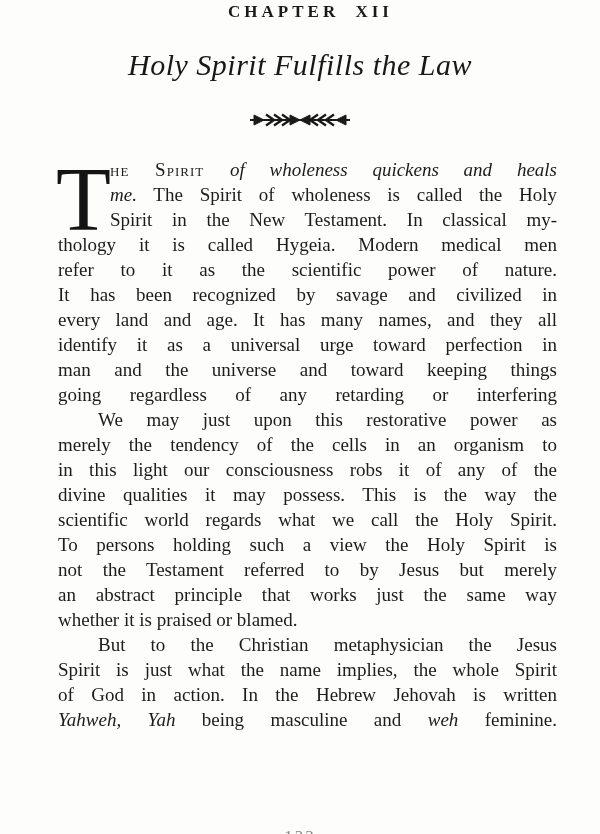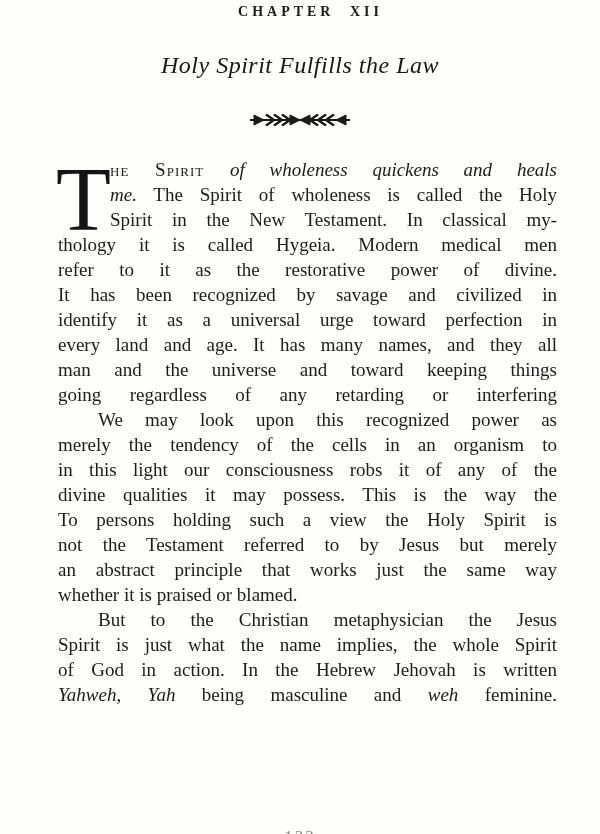--- a/index.html
+++ b/index.html
@@ -15,39 +15,39 @@
     color: #1c1c1c;
     font-family: "Liberation Serif", serif;
     overflow: hidden;
   }
   .chapter-heading {
     position: absolute;
     top: 0;
     left: 0;
     right: 3px;
     text-align: center;
-    font-size: 14px;
+    font-size: 17px;
     line-height: 24px;
     font-weight: bold;
     letter-spacing: 4px;
     text-indent: 4px;
     word-spacing: 8px;
     color: #1a1a1a;
     margin-left: 20px;
   }
   .page-title {
     position: absolute;
     top: 44px;
     left: 0;
     right: 0;
     margin: 0;
     text-align: center;
     font-style: italic;
     font-weight: normal;
-    font-size: 24px;
+    font-size: 30px;
     line-height: 42px;
     letter-spacing: 0.5px;
     color: #181818;
   }
   .ornament {
     position: absolute;
     top: 111px;
     left: 0;
     right: 0;
     text-align: center;
@@ -120,30 +120,31 @@
     </svg>
   </div>
 
   <div class="body-text">
     <span class="dropcap">T</span>
 
   <div class="line dc"><span class="sc">he Spirit </span><span class="i">of wholeness quickens and heals</span></div>
       <div class="line dc"><span class="i">me.</span><span> The Spirit of wholeness is called the Holy</span></div>
       <div class="line dc"><span>Spirit in the New Testament. In classical my-</span></div>
       <div class="line"><span>thology it is called Hygeia. Modern medical men</span></div>
-      <div class="line"><span>refer to it as the restorative power of divine.</span></div>
+      <div class="line"><span>refer to it as the scientific power of nature.</span></div>
       <div class="line"><span>It has been recognized by savage and civilized in</span></div>
+      <div class="line"><span>every land and age. It has many names, and they all</span></div>
       <div class="line"><span>identify it as a universal urge toward perfection in</span></div>
-      <div class="line"><span>every land and age. It has many names, and they all</span></div>
       <div class="line"><span>man and the universe and toward keeping things</span></div>
       <div class="line"><span>going regardless of any retarding or interfering</span></div>
-      <div class="line indent"><span>We may look upon this recognized power as</span></div>
+      <div class="line indent"><span>We may just upon this restorative power as</span></div>
       <div class="line"><span>merely the tendency of the cells in an organism to</span></div>
       <div class="line"><span>in this light our consciousness robs it of any of the</span></div>
       <div class="line"><span>divine qualities it may possess. This is the way the</span></div>
+      <div class="line"><span>scientific world regards what we call the Holy Spirit.</span></div>
       <div class="line"><span>To persons holding such a view the Holy Spirit is</span></div>
       <div class="line"><span>not the Testament referred to by Jesus but merely</span></div>
       <div class="line"><span>an abstract principle that works just the same way</span></div>
       <div class="line short"><span>whether it is praised or blamed.</span></div>
       <div class="line indent"><span>But to the Christian metaphysician the Jesus</span></div>
       <div class="line"><span>Spirit is just what the name implies, the whole Spirit</span></div>
       <div class="line"><span>of God in action. In the Hebrew Jehovah is written</span></div>
       <div class="line"><span class="i">Yahweh,</span><span> </span><span class="i">Yah</span><span> being masculine and </span><span class="i">weh</span><span> feminine.</span></div>
     </div>
 

